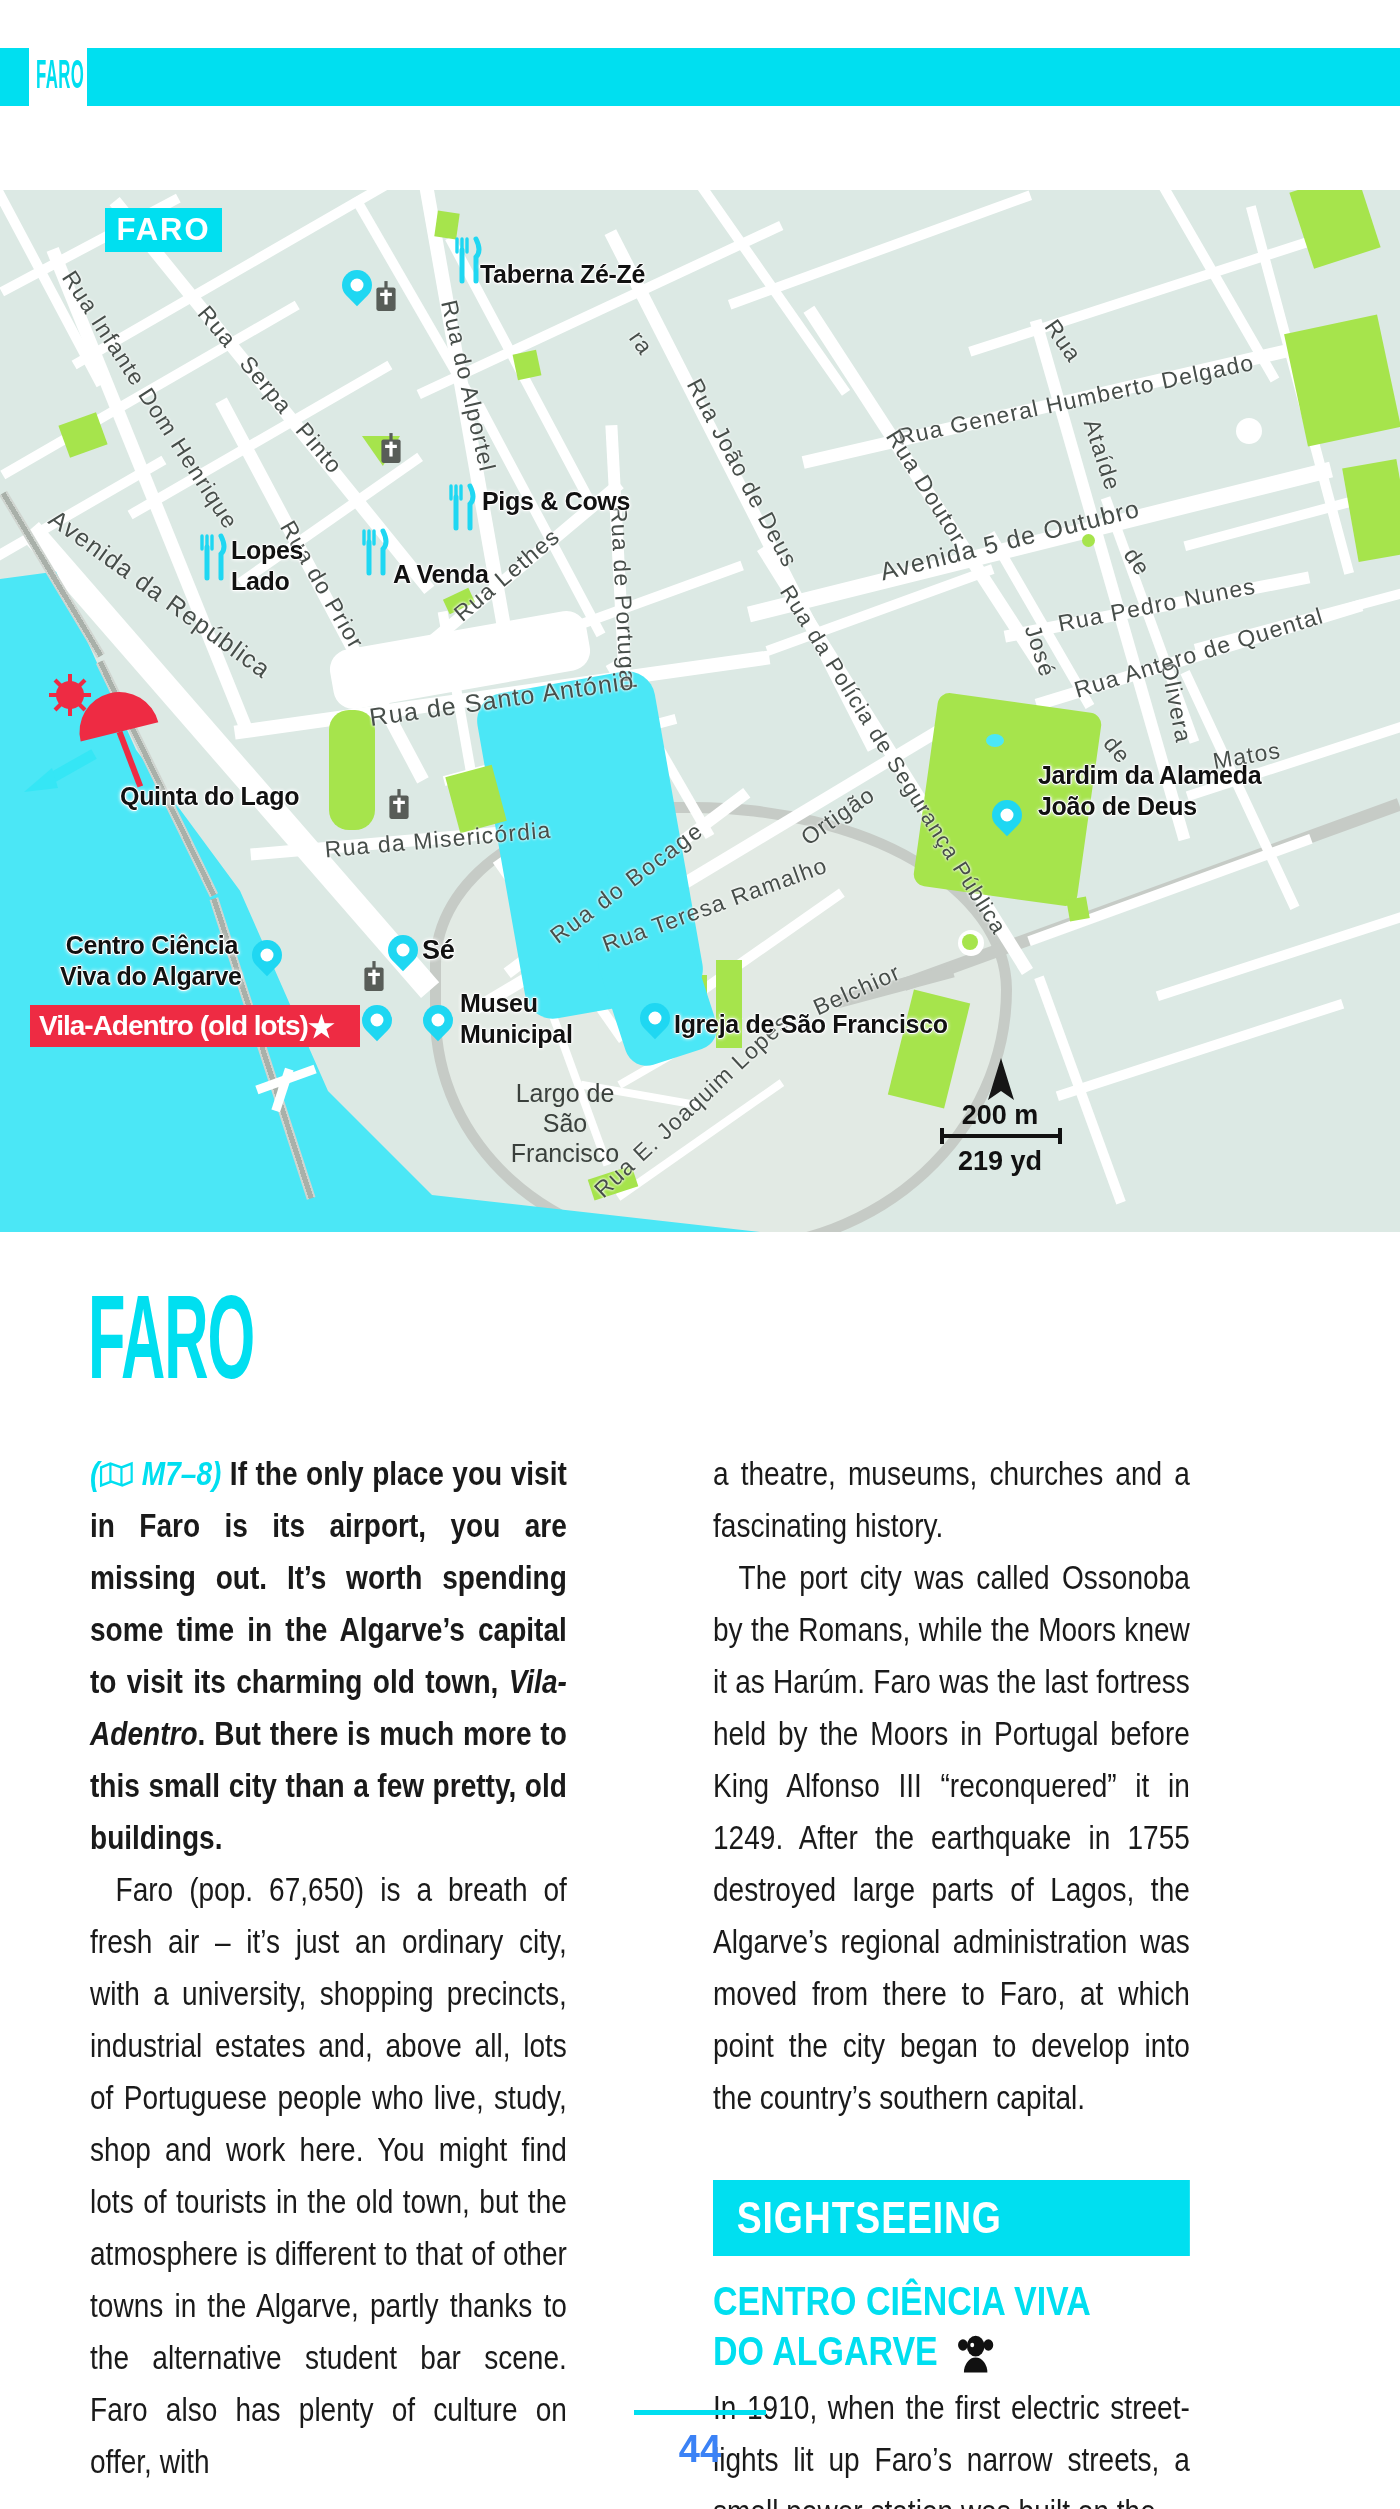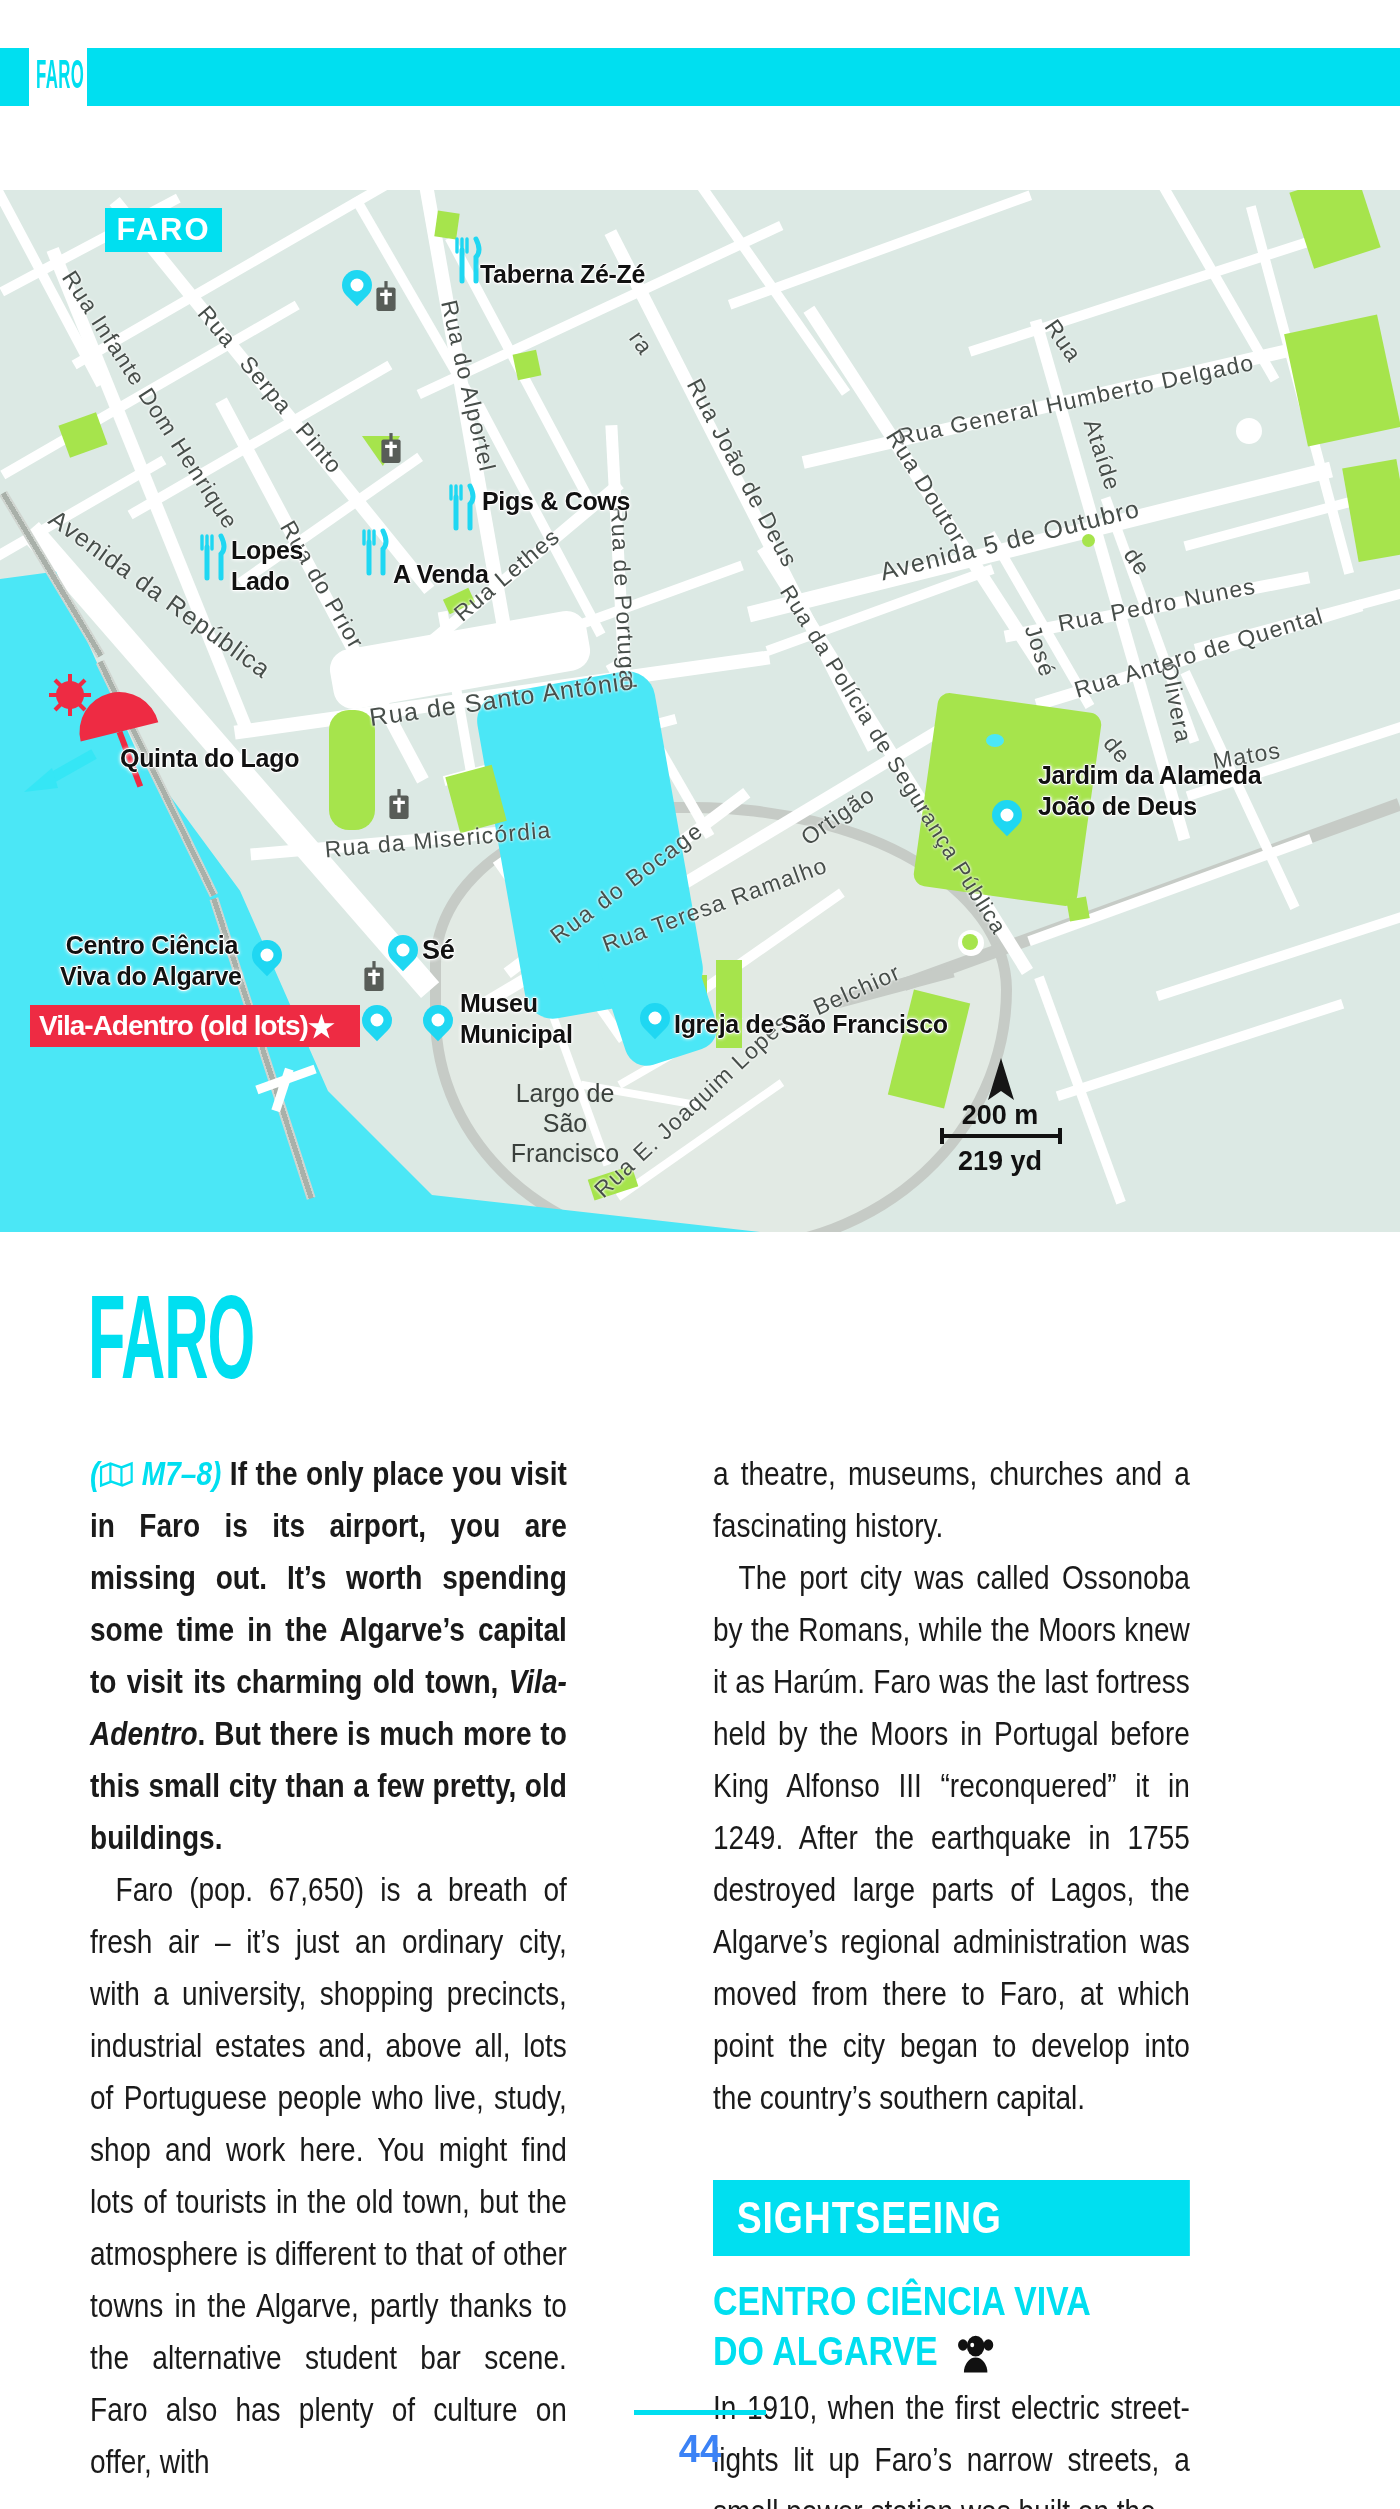--- a/index.html
+++ b/index.html
@@ -196,21 +196,21 @@
     <span class="sl" style="left:857px;top:800px;transform:translate(-50%,-50%) rotate(-24deg);">Belchior</span>
     <span class="sl" style="left:692px;top:916px;transform:translate(-50%,-50%) rotate(-43deg);">Rua E. Joaquim Lopes</span>
 
     <span class="poi" style="left:480px;top:70px;">Taberna Zé-Zé</span>
     <span class="poi" style="left:482px;top:297px;">Pigs &amp; Cows</span>
     <div class="poi" style="left:231px;top:345px;line-height:31px;">
       <span>Lopes</span><br>
       <span>Lado</span>
     </div>
     <span class="poi" style="left:393px;top:370px;">A Venda</span>
-    <span class="poi" style="left:120px;top:554px;">Quinta do Lago</span>
+    <span class="poi" style="left:120px;top:592px;">Quinta do Lago</span>
     <div class="poi" style="left:60px;top:740px;width:178px;text-align:right;line-height:31px;">
       <span>Centro Ciência</span><br>
       <span>Viva do Algarve</span>
     </div>
     <div class="redbox">
       <span>Vila-Adentro (old lots)</span><span class="star">★</span>
     </div>
     <span class="poi" style="left:422px;top:745px;font-size:27px;">Sé</span>
     <div class="poi" style="left:460px;top:798px;line-height:31px;">
       <span>Museu</span><br>

